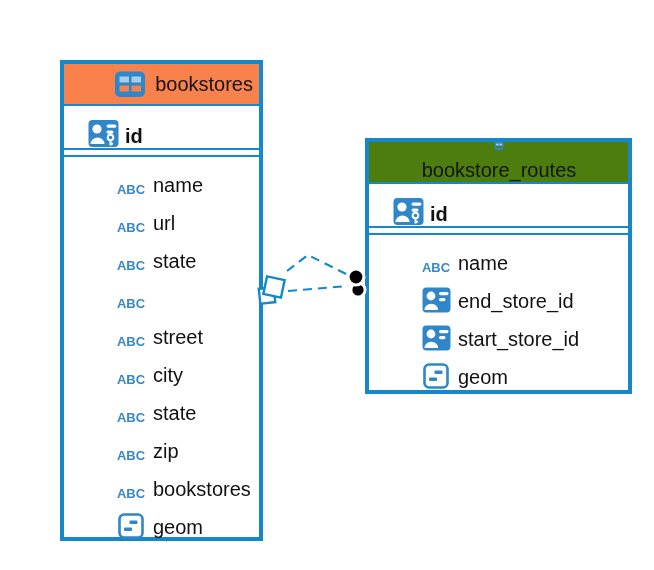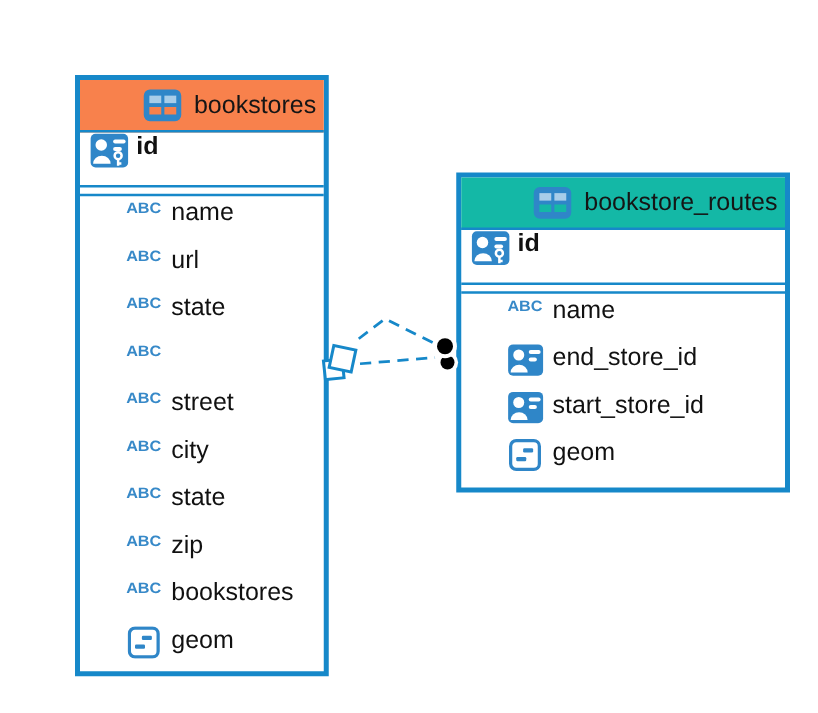--- a/index.html
+++ b/index.html
@@ -34,22 +34,22 @@
     box-sizing:border-box;
     font-size:20px;
     white-space:nowrap;
     overflow:hidden;
     justify-content:flex-end;
   }
   .table-title{color:#151515;}
 
   .rows{box-sizing:border-box;}
   .rows .row{
-    display:flex;align-items:flex-start;gap:6px;
-    padding-left:7px;height:38px;
+    display:flex;align-items:flex-end;gap:6px;
+    padding-left:23px;height:38px;
     font-size:20px;color:var(--text);
     white-space:nowrap;
   }
   .keys{border-bottom:2px solid var(--blue);}
   .keys .row{height:42px;font-weight:700;}
   .divider{height:5px;border-bottom:2px solid var(--blue);}
   .cols{padding-top:2px;margin-left:28px;}
 
   .icon-slot{
     width:32px;flex:none;
@@ -164,21 +164,21 @@
       <rect x="11.5" y="7.5" width="8" height="3.4" rx="1" fill="#2f86c8"></rect>
       <rect x="6" y="14.5" width="8" height="3.4" rx="1" fill="#2f86c8"></rect>
     </svg>
           </span>
           <span class="label">geom</span>
         </div>
       </div>
   </div>
 
   <div class="table-card card-1">
-    <div class="table-header" style="background: #14b8a6;">
+    <div class="table-header" style="background: #4d7c0f; flex-direction: column;">
       <svg width="32" height="27" viewBox="0 0 32 27">
         <path fill-rule="evenodd" fill="#2f86c8" d="M6 0.5 h20 a5 5 0 0 1 5 5 v15.5 a5 5 0 0 1 -5 5 h-20 a5 5 0 0 1 -5 -5 v-15.5 a5 5 0 0 1 5 -5 z
              M5.5 14.5 h9.5 v6 h-9.5 z M17.5 14.5 h9.5 v6 h-9.5 z"></path>
         <rect x="5.5" y="5.5" width="9.5" height="6" fill="#a7cde9"></rect>
         <rect x="17.5" y="5.5" width="9.5" height="6" fill="#a7cde9"></rect>
       </svg>
       <span class="table-title">bookstore_routes</span>
     </div>
     <div class="rows keys">
         <div class="row">

